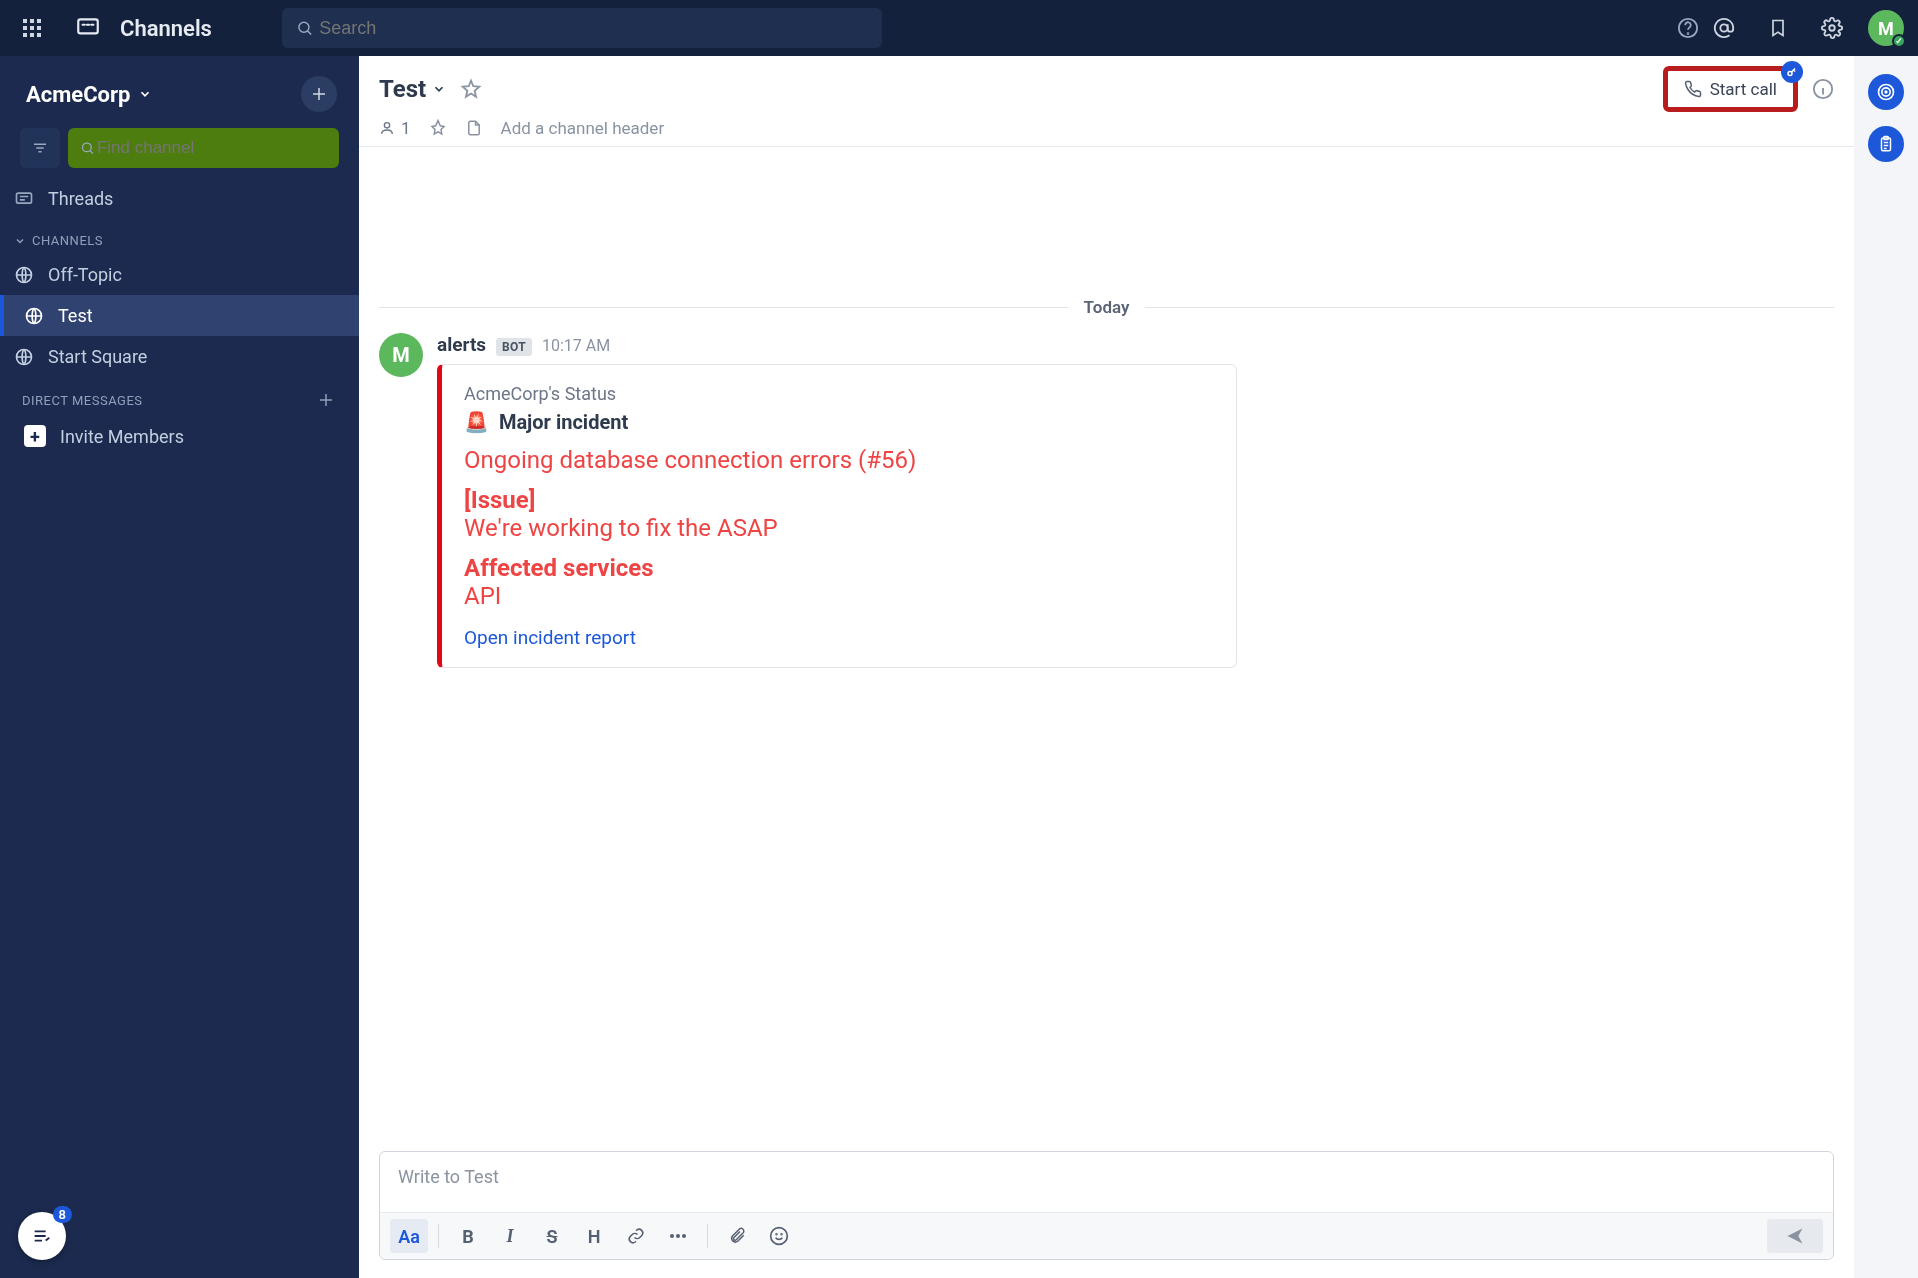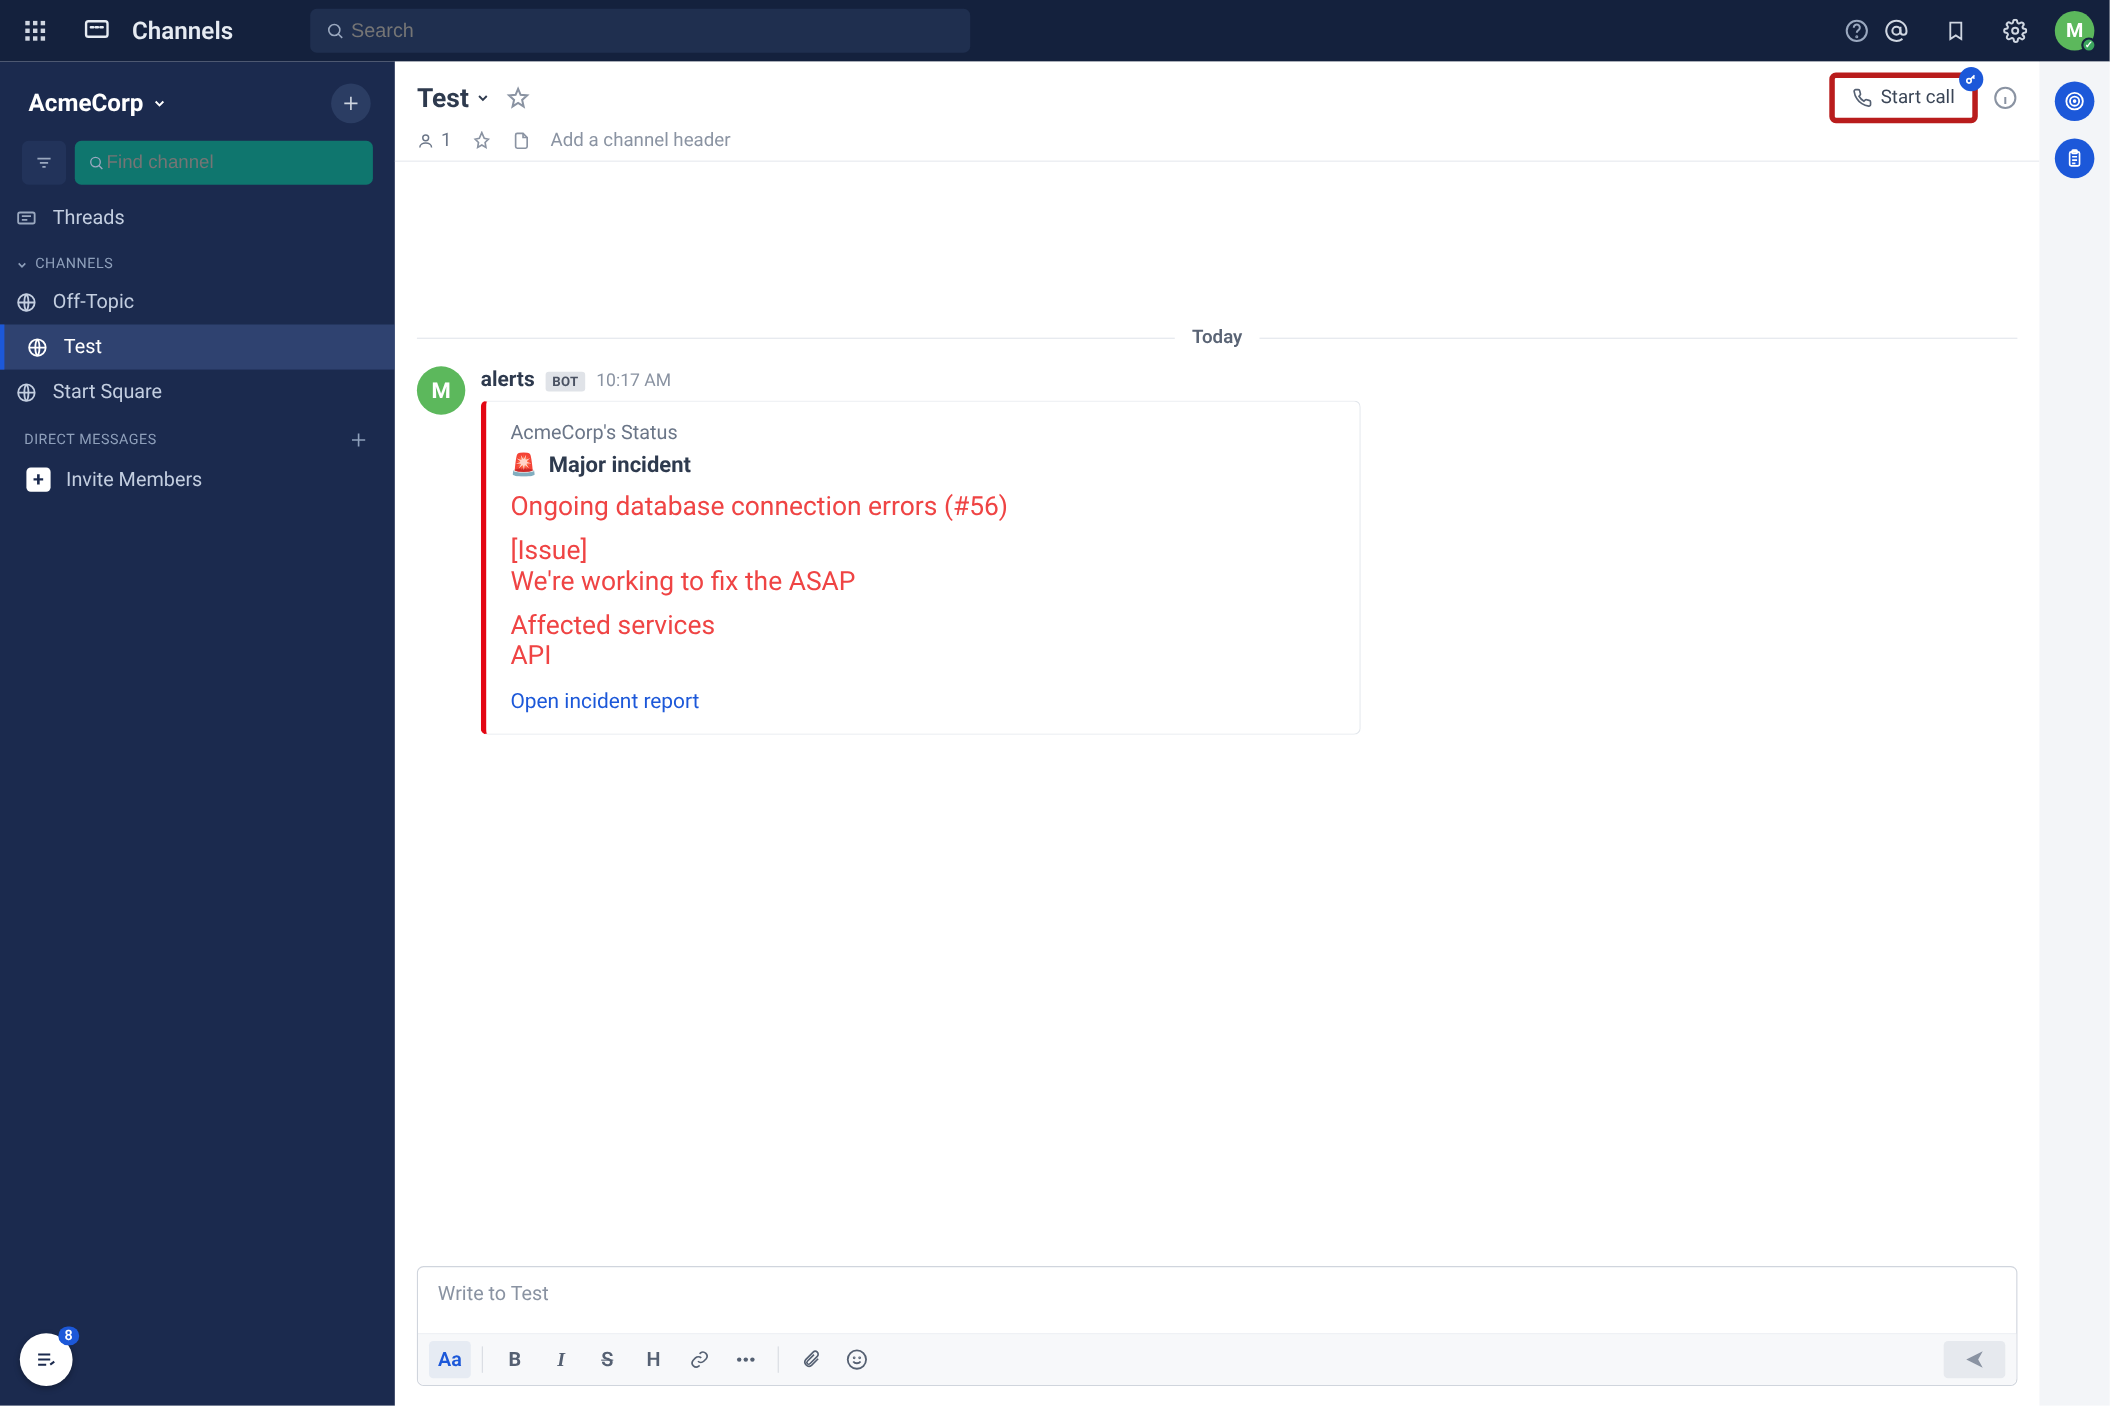--- a/index.html
+++ b/index.html
@@ -22,21 +22,21 @@
   
   .main { flex: 1; display: flex; min-height: 0; }
 
   
   .sidebar { width: 359px; background: #1b2a4e; color: #cfd6e1; display: flex; flex-direction: column; }
   .team-row { display: flex; align-items: center; justify-content: space-between; padding: 20px 22px 10px 26px; }
   .team-name { font-size: 22px; font-weight: 700; color: #fff; display: inline-flex; align-items: center; gap: 8px; cursor: pointer; }
   .add-btn { width: 36px; height: 36px; border-radius: 50%; background: #2b3d63; display: flex; align-items: center; justify-content: center; cursor: pointer; color: #cfd6e1; font-size: 22px; }
   .filter-row { display: flex; gap: 8px; padding: 6px 20px 10px 20px; }
   .filter-btn { width: 40px; height: 40px; background: #22335a; border-radius: 6px; display: flex; align-items: center; justify-content: center; color: #9aa8bf; cursor: pointer; }
-  .find-channel { flex: 1; background: #0f766e; border-radius: 6px; display: flex; align-items: center; gap: 2px; padding: 0 12px; color: #9aa8bf; height: 40px; }
+  .find-channel { flex: 1; background: #4d7c0f; border-radius: 6px; display: flex; align-items: center; gap: 2px; padding: 0 12px; color: #9aa8bf; height: 40px; }
   .find-channel input { background: transparent; border: none; outline: none; color: #cfd6e1; font-size: 17px; width: 100%; }
   .sidebar-item { display: flex; align-items: center; gap: 14px; padding: 10px 14px; font-size: 18px; color: #c3cee0; cursor: pointer; }
   .sidebar-item.active { background: #2f4270; color: #fff; border-left: 4px solid #1c58d9; padding-left: 20px;}
   .section-header { display: flex; align-items: center; gap: 6px; padding: 14px 14px 6px 14px; font-size: 13px; letter-spacing: 0.5px; color: #8fa0bb; cursor:pointer; }
   .section-header.dm { justify-content: space-between; padding-right: 24px; padding-left:22px;}
   .sidebar .spacer { flex: 1; }
   .sidebar-bottom { padding: 18px; position: relative; }
   .draft-pill { width: 48px; height: 48px; border-radius: 50%; background: #fff; color: #1b2a4e; display: flex; align-items: center; justify-content: center; position: relative; cursor: pointer; box-shadow: 0 2px 6px rgba(0,0,0,0.3);}
   .draft-badge { position: absolute; top: -6px; right: -6px; background: #1c58d9; color: #fff; border-radius: 10px; font-size: 13px; padding: 1px 6px; font-weight: 600;}
   .invite-item { display:flex; align-items:center; gap:14px; padding:10px 24px; font-size:18px; color:#c3cee0; cursor:pointer;}
@@ -63,21 +63,21 @@
   .post-avatar { width: 44px; height: 44px; border-radius: 50%; background: #5cb85c; color: #fff; display: flex; align-items: center; justify-content: center; font-weight: 700; font-size: 20px; flex-shrink: 0; }
   .post-body { flex: 1; min-width:0;}
   .post-head { display: flex; align-items: baseline; gap: 10px; }
   .post-user { font-size: 19px; font-weight: 700; color: #2e3a4e; }
   .bot-tag { background: #e0e3e8; color: #4a5262; font-size: 12px; font-weight: 700; padding: 2px 6px; border-radius: 3px; letter-spacing:0.3px;}
   .post-time { color: #8a93a2; font-size: 16px; }
   .attachment { margin-top: 8px; border: 1px solid #e1e5eb; border-left: 5px solid #e30613; border-radius: 6px; padding: 18px 22px; max-width: 800px; }
   .att-source { color: #6b7688; font-size: 18px; margin-bottom: 6px; }
   .att-title-row { display: flex; align-items: center; gap: 10px; font-size: 20px; font-weight: 700; color: #2e3a4e; }
   .att-text { font-size: 24px; color: #ef4444; margin-top: 12px; }
-  .att-text strong { font-weight: 400; text-align: center; }
+  .att-text strong { font-weight: 700; text-align: center; }
   .att-link { color: #1c58d9; font-size: 19px; margin-top: 16px; display: inline-block; cursor: pointer; }
   .siren { font-size:20px; }
 
   
   .composer-wrap { padding: 10px 20px 18px 20px; }
   .composer { border: 1px solid #d0d5dd; border-radius: 6px; background: #fff; }
   .composer-input { padding: 14px 18px; }
   .composer-input textarea { width: 100%; border: none; outline: none; resize: none; font-size: 18px; color: #2e3a4e; font-family: inherit; height: 28px; }
   .composer-input textarea::placeholder { color: #8a93a2; }
   .composer-toolbar { border-top: 1px solid #e6e9ee; display: flex; align-items: center; padding: 6px 10px; gap: 4px; background:#f7f8fa; border-bottom-left-radius:6px; border-bottom-right-radius:6px;}

